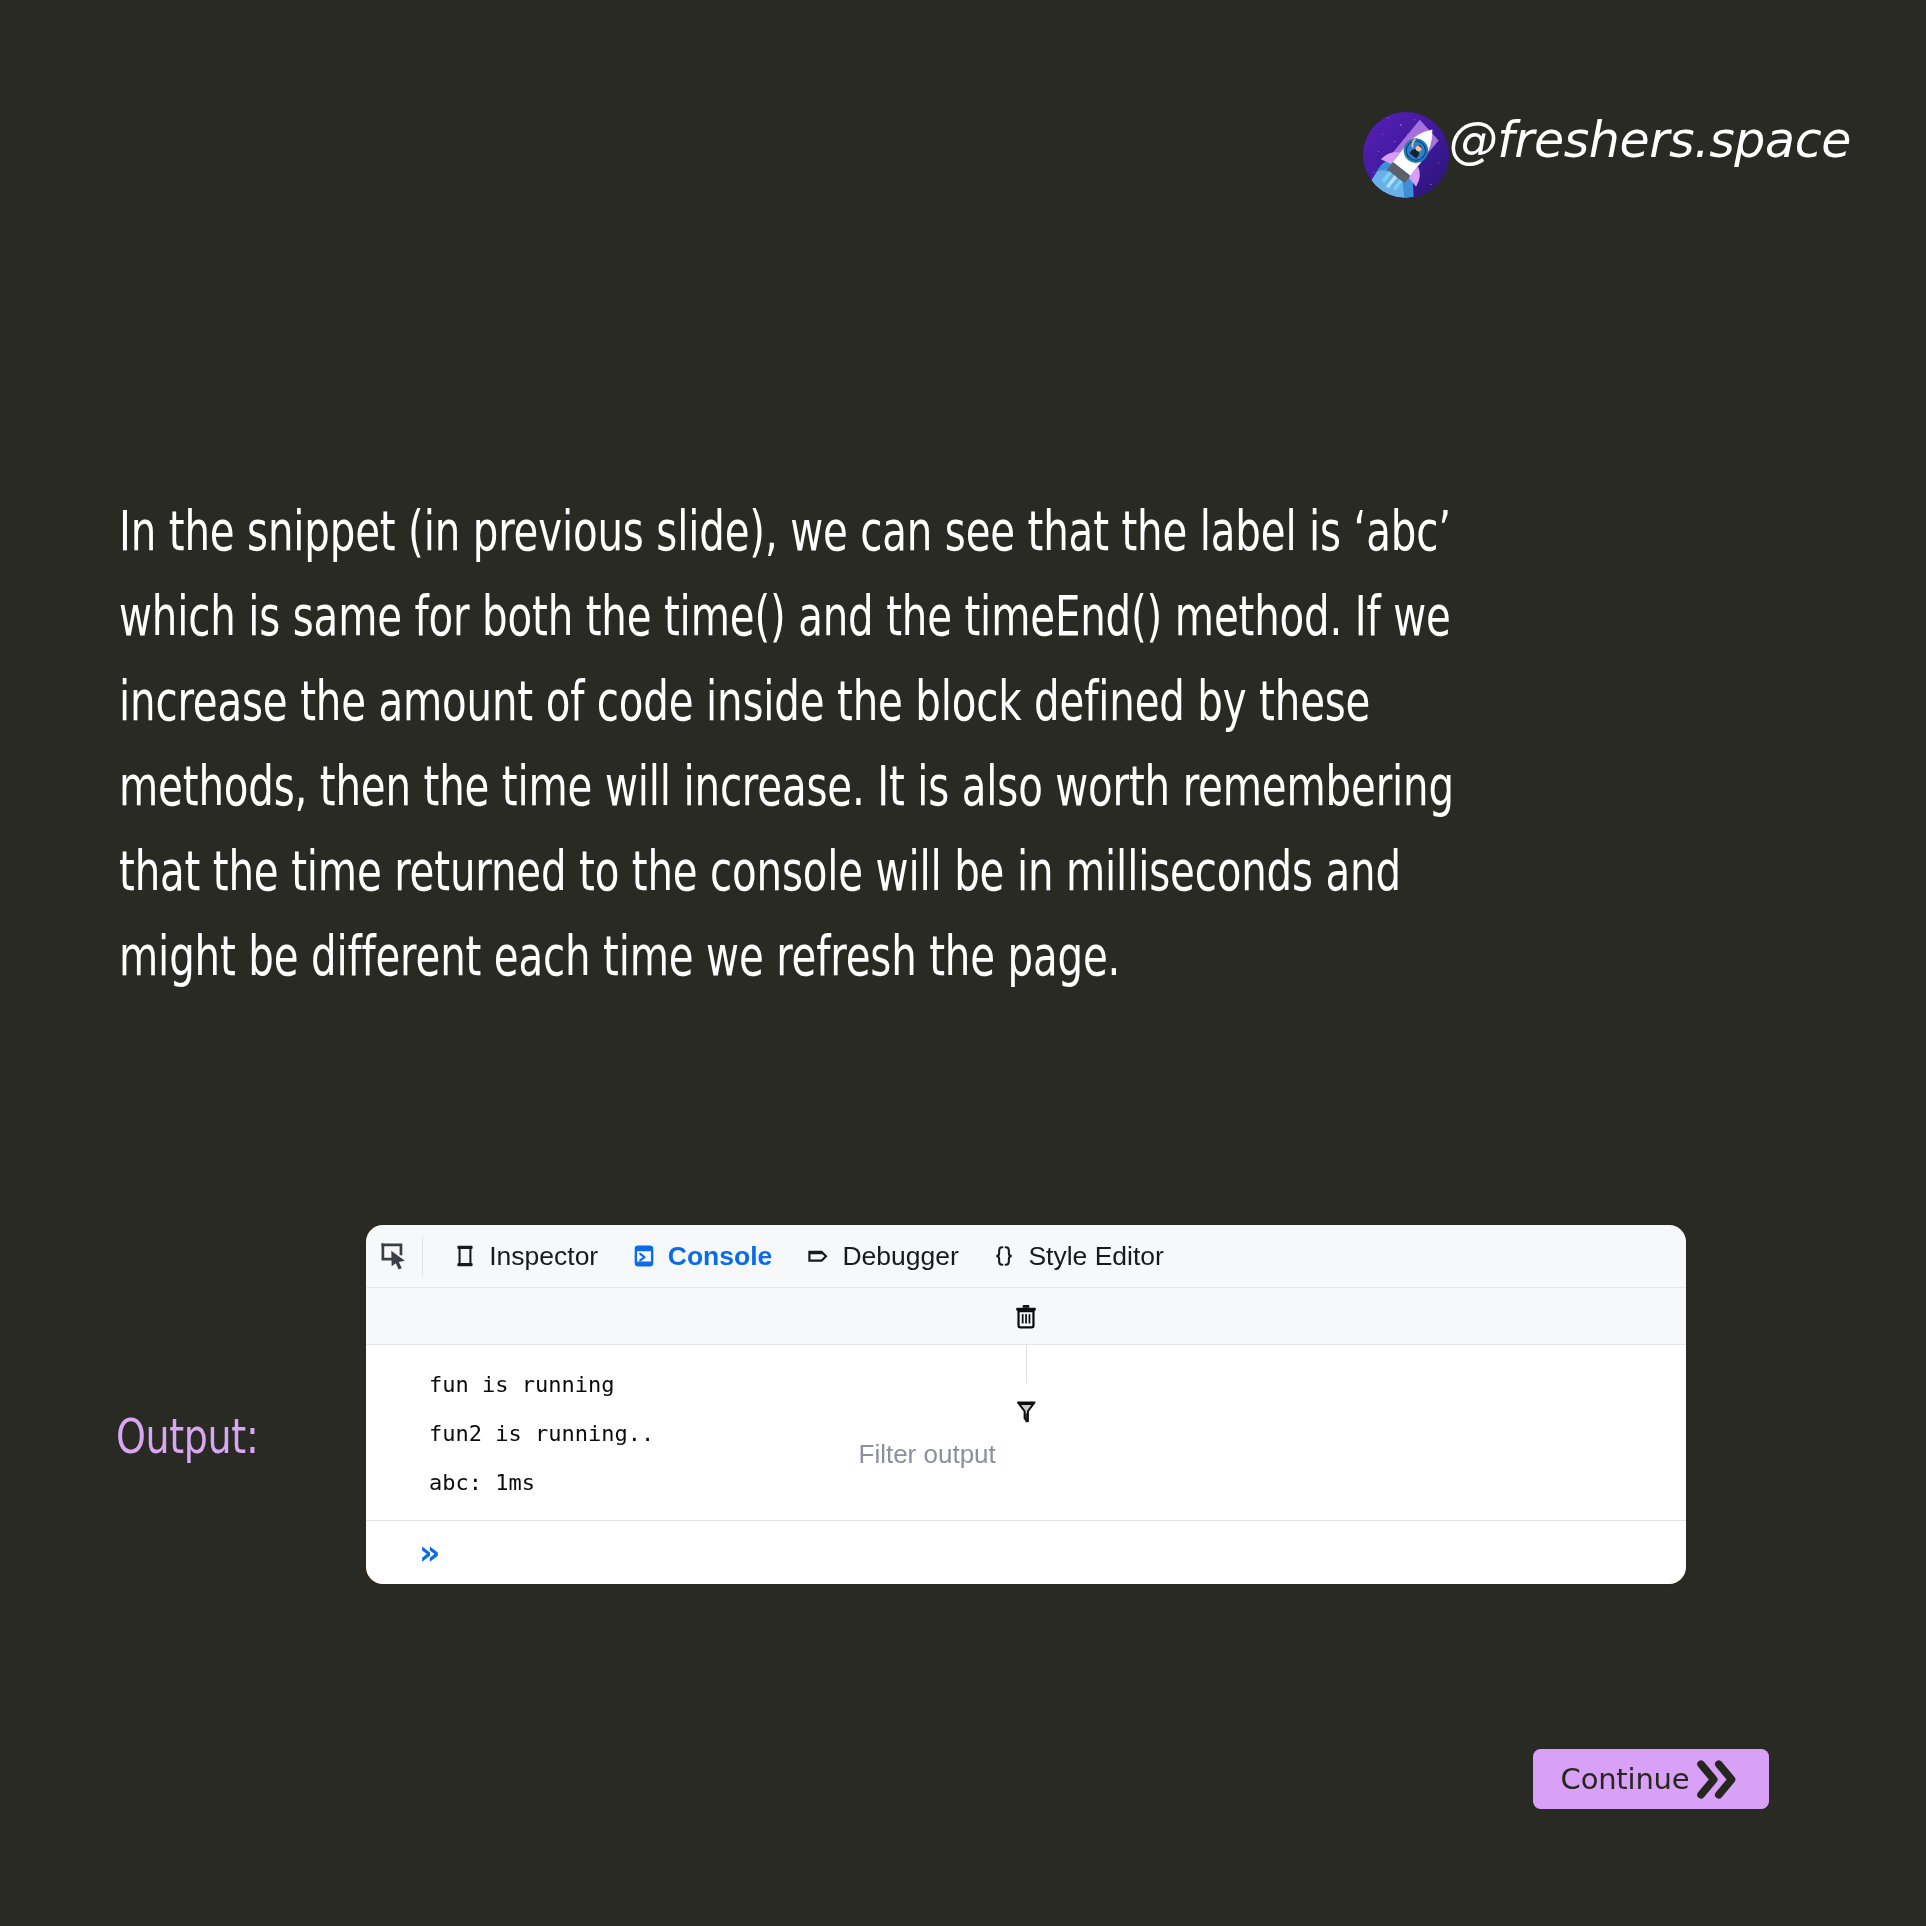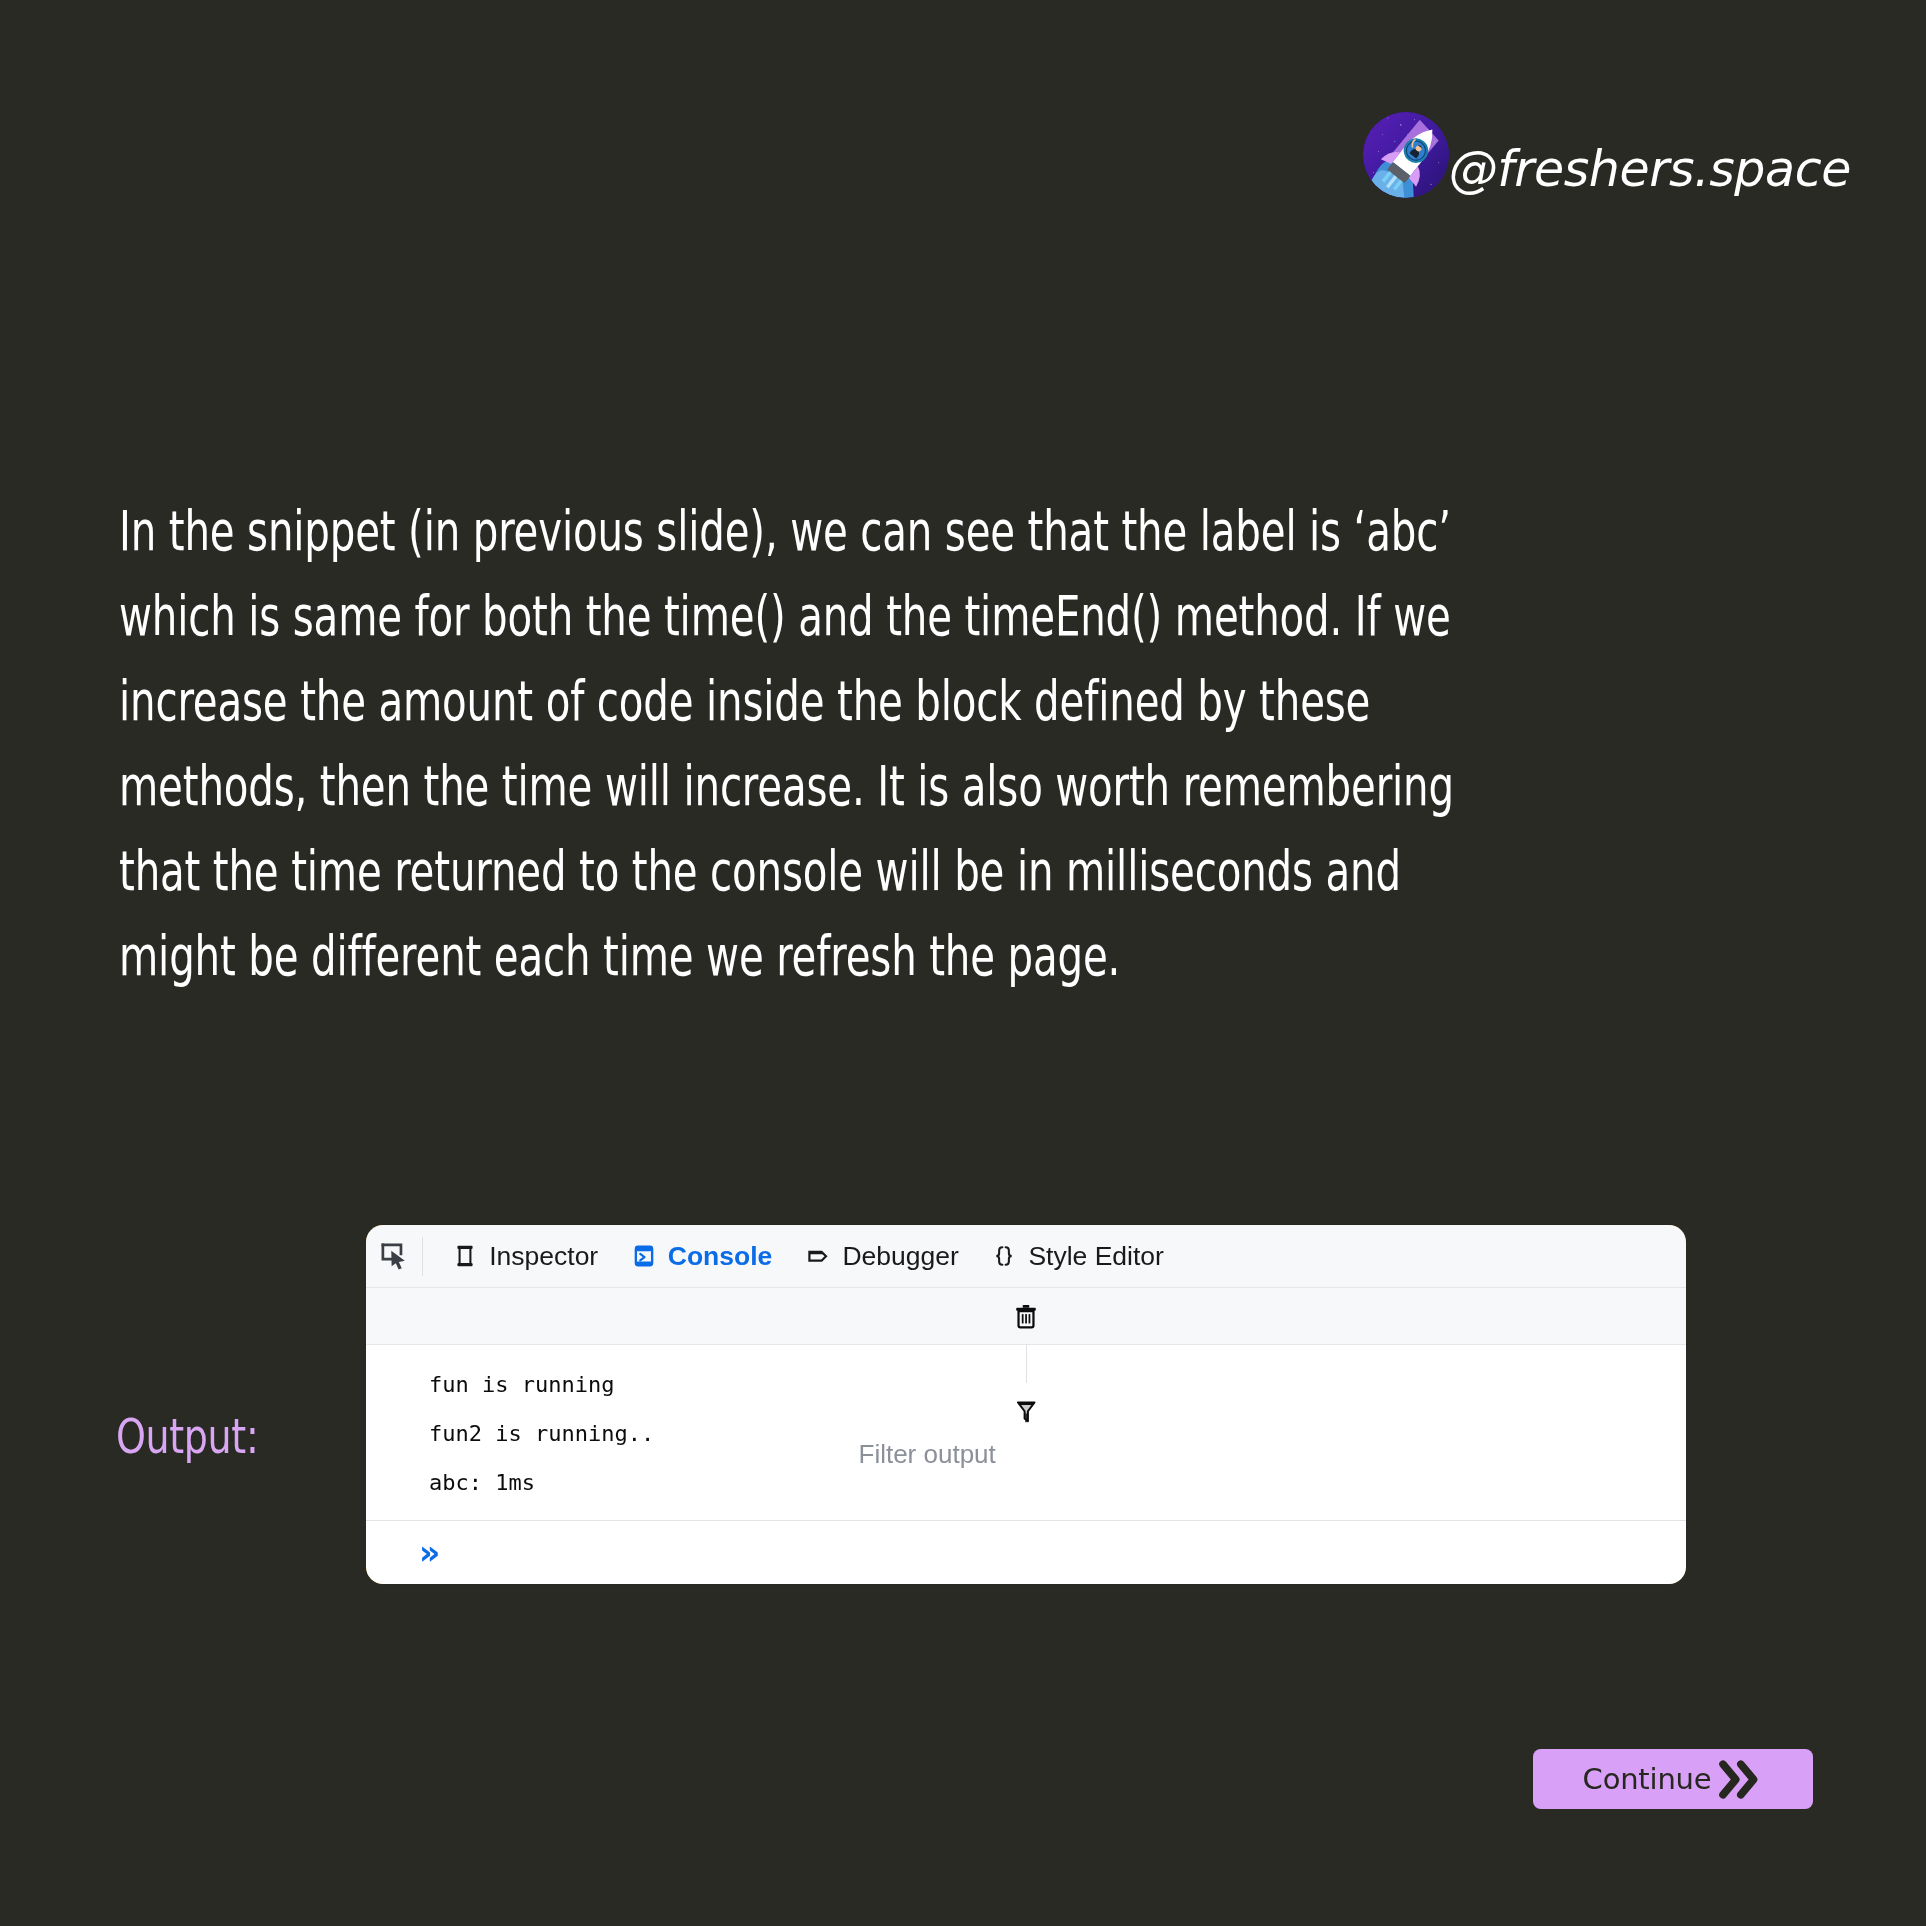--- a/index.html
+++ b/index.html
@@ -14,21 +14,21 @@
     overflow: hidden;
     position: relative;
   }
 
   
   .brand {
     position: absolute;
     top: 112px;
     right: 75px;
     display: flex;
-    align-items: flex-end;
+    align-items: flex-start;
   }
   .brand-avatar {
     width: 86px;
     height: 86px;
     border-radius: 50%;
     overflow: hidden;
     flex: 0 0 auto;
     background: #3b1d8f;
     position: relative;
   }
@@ -195,21 +195,21 @@
     font-weight: bold;
     font-family: "DejaVu Sans", sans-serif;
     line-height: 1;
   }
 
   
   .continue-btn {
     position: absolute;
     left: 1533px;
     top: 1749px;
-    width: 280px;
+    width: 236px;
     height: 60px;
     background: #d9a0f7;
     border-radius: 7.7px;
     display: flex;
     align-items: center;
     justify-content: center;
     gap: 6px;
     cursor: pointer;
     border: none;
     padding: 0;

